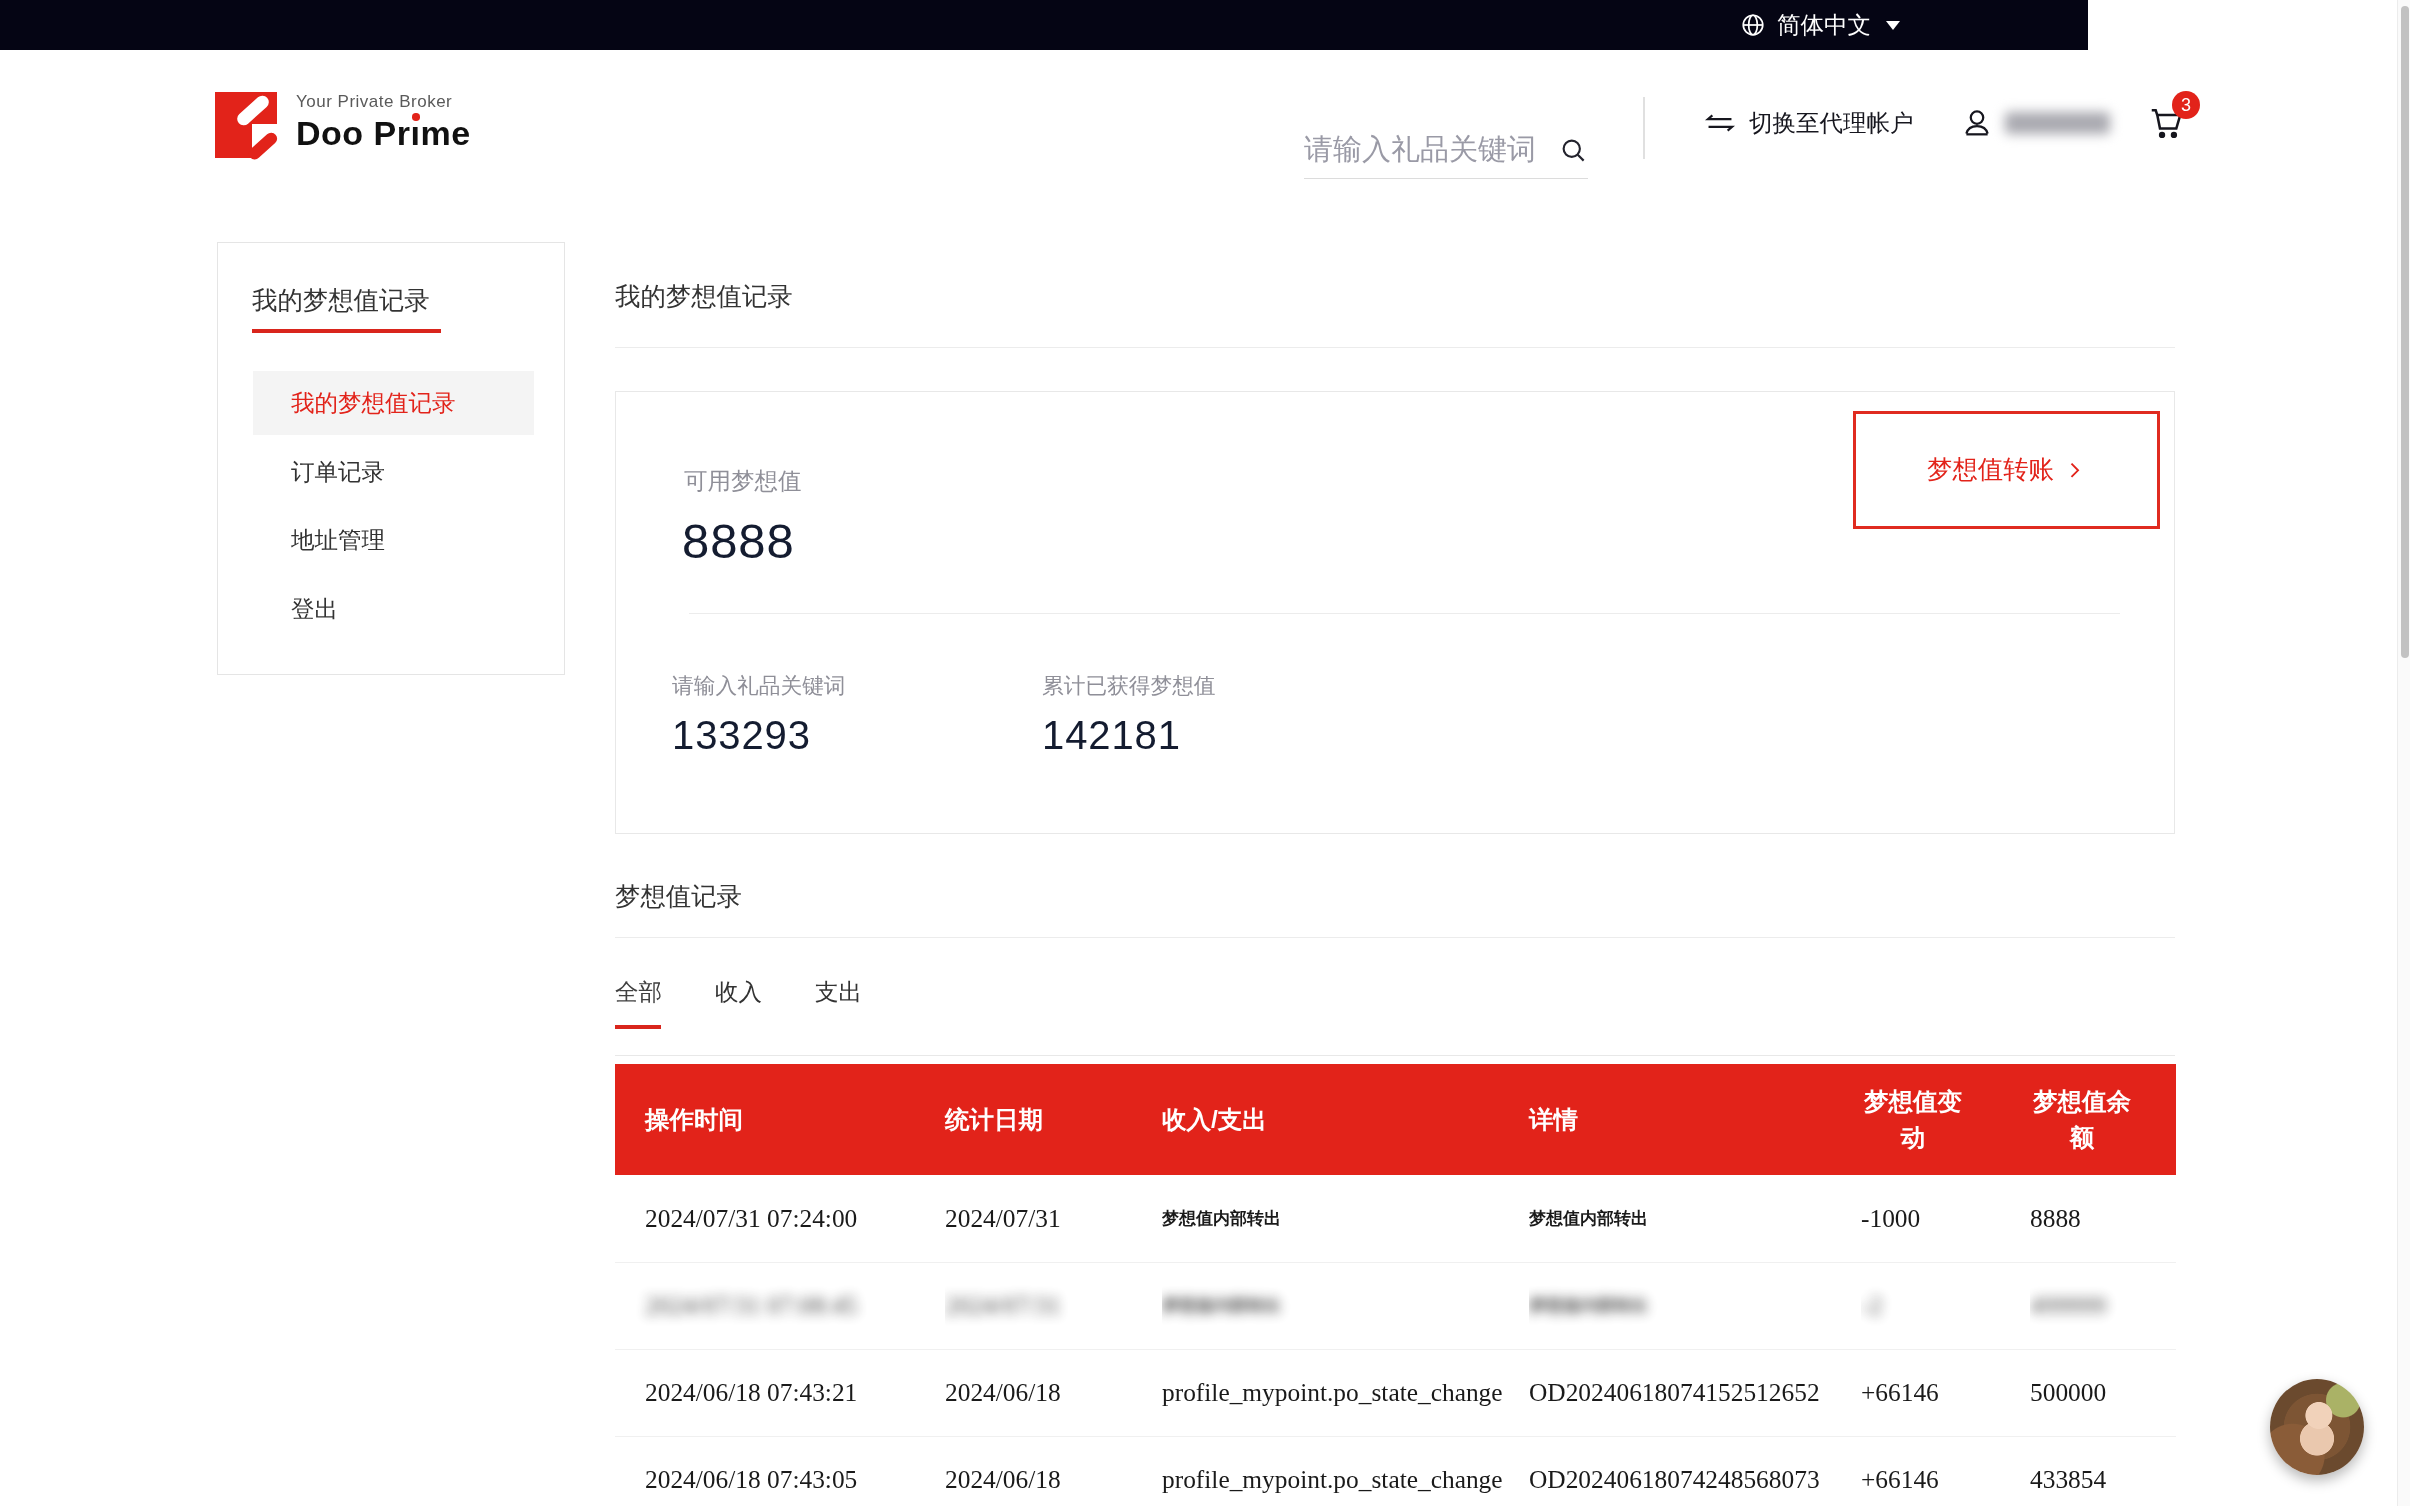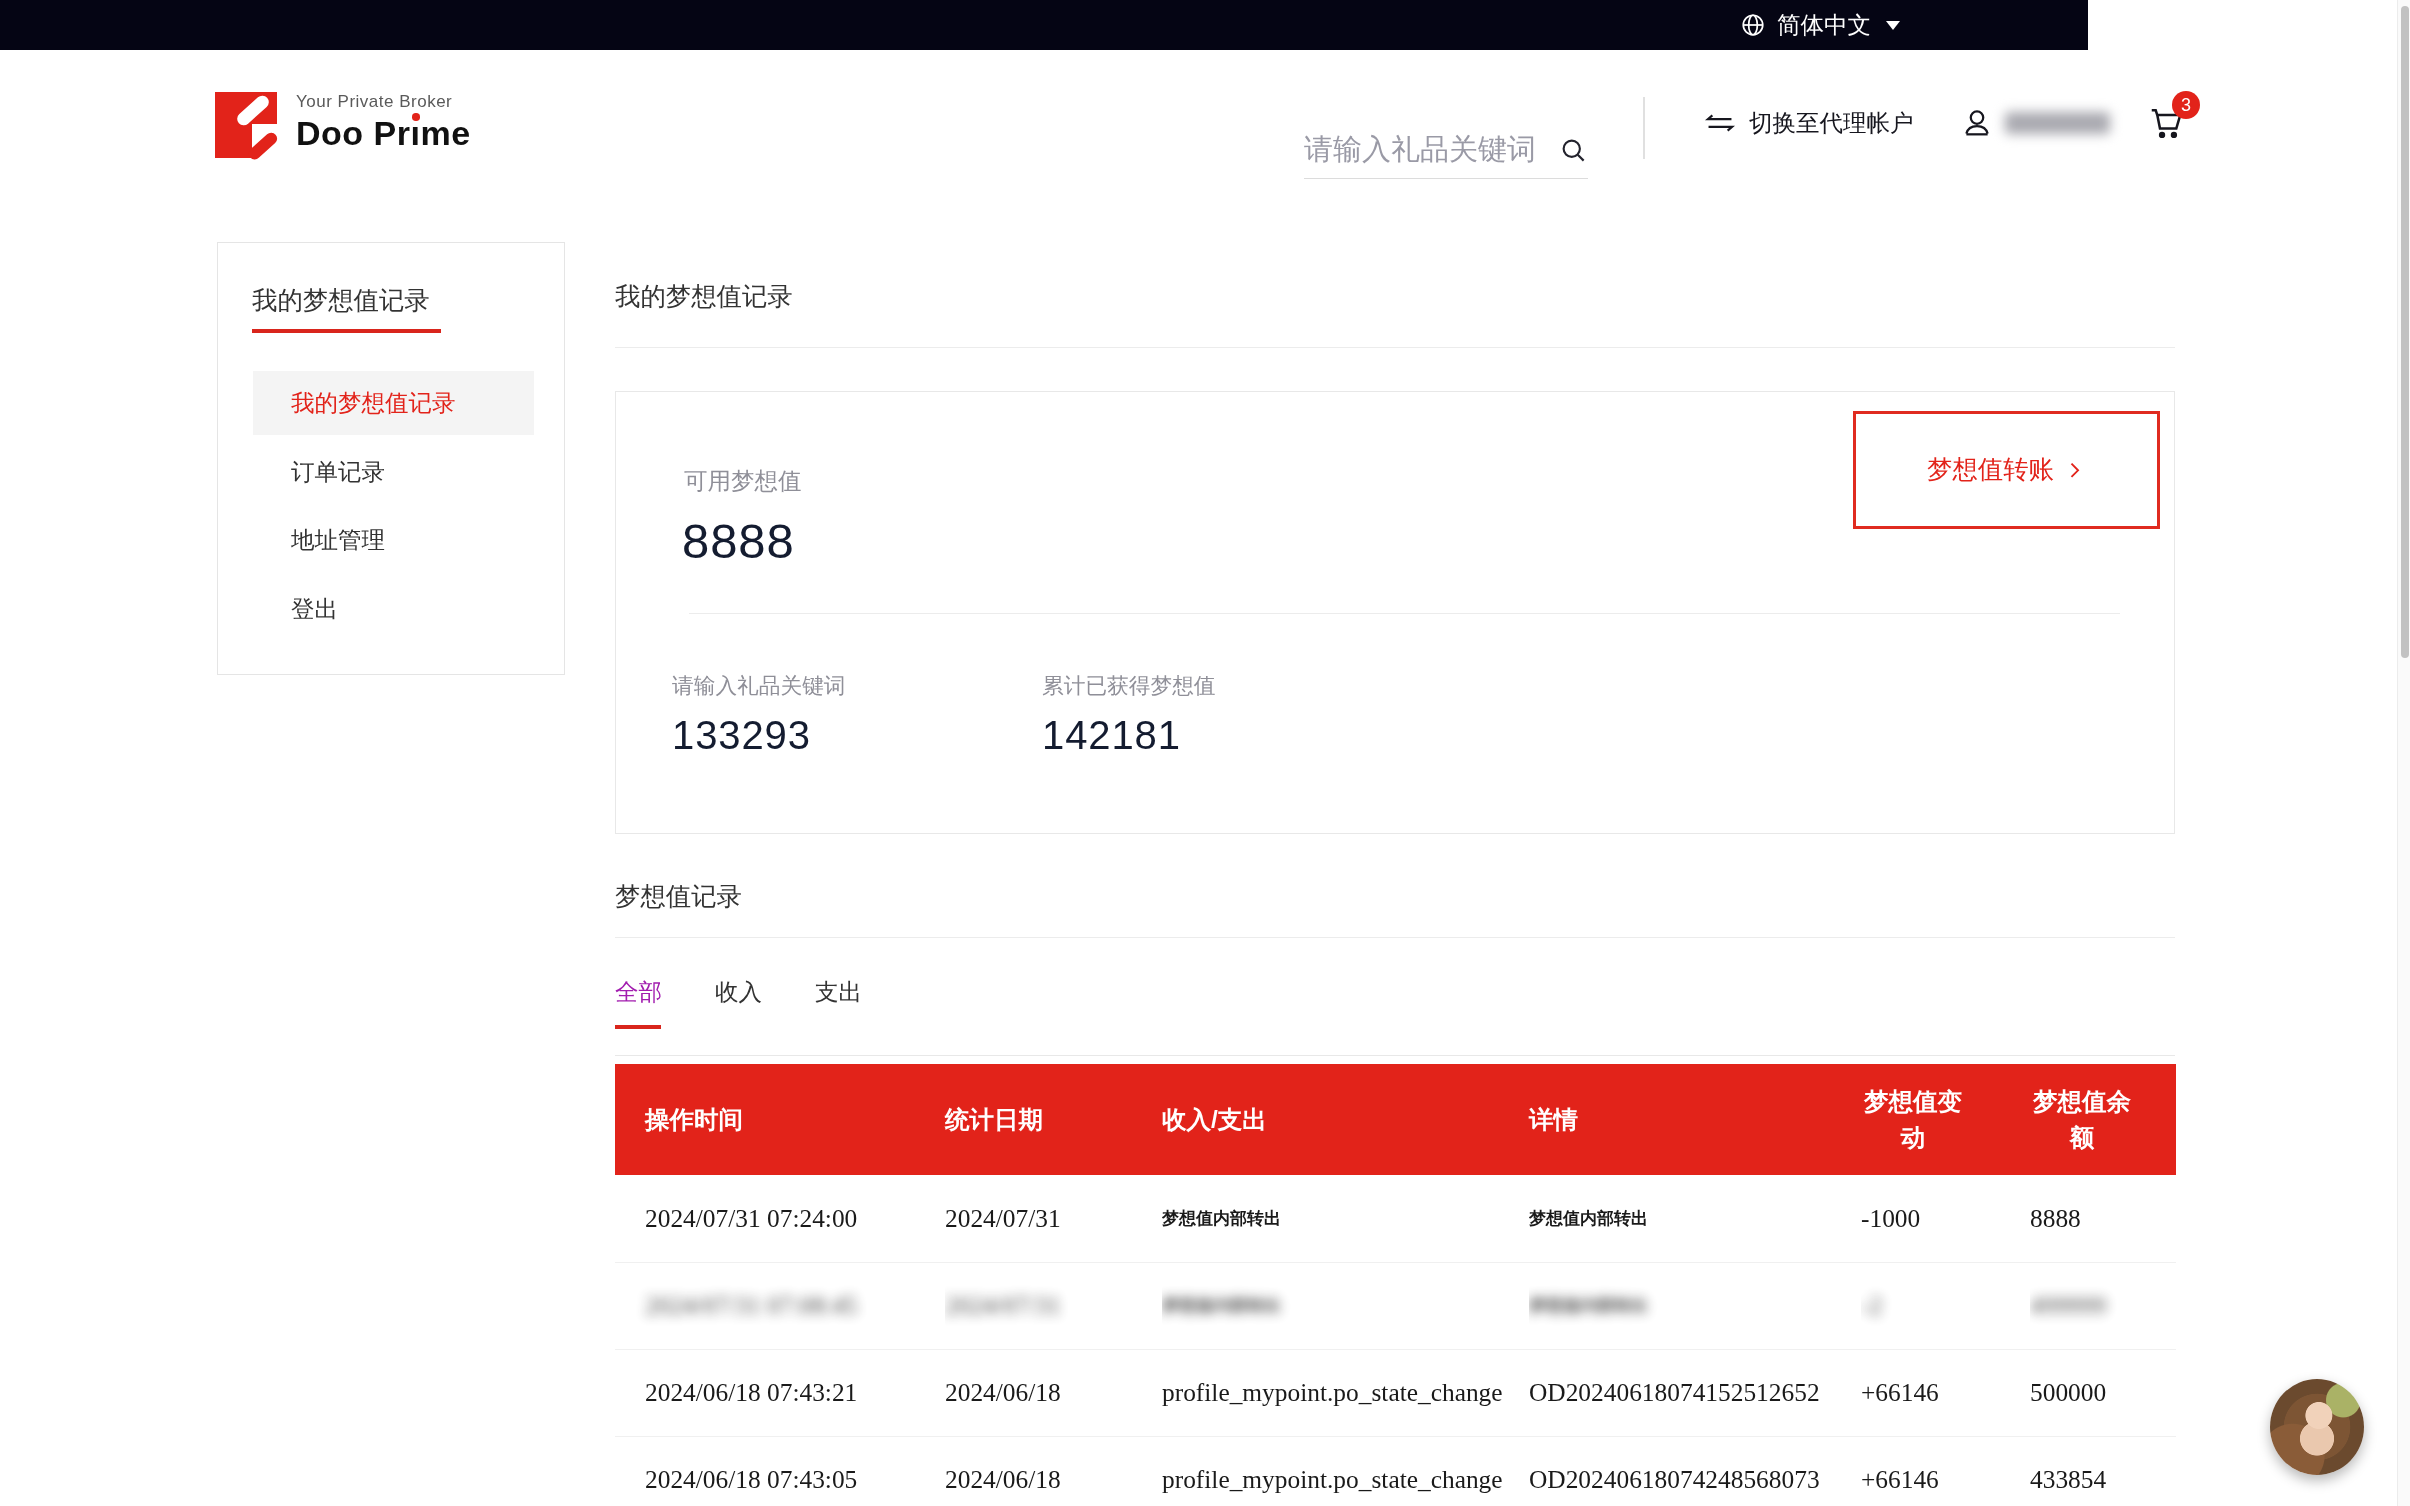--- a/index.html
+++ b/index.html
@@ -71,21 +71,21 @@
   .stat-used { position:absolute; left:56px; top:279px; }
   .stat-earned { position:absolute; left:426px; top:279px; }
   .stat-label { font-size:21.7px; color:#8f8f98; }
   .stat-value { font-size:40px; font-weight:500; color:#141c30; margin-top:13px; letter-spacing:0.9px; }
 
   .records-title { position:absolute; left:0; top:638px; font-size:25.4px; color:#333; }
   .divider-2 { position:absolute; left:0; top:695px; width:1560px; border-top:0.9px solid #ececec; }
 
   .tabs { position:absolute; left:0; top:734px; display:flex; gap:53px; }
   .tab { font-size:23.5px; color:#333; padding-bottom:21px; cursor:pointer; position:relative; }
-  .tab.active { color:#a21caf; }
+  .tab.active { color:#404040; }
   .tab.active::after { content:""; position:absolute; left:0; bottom:0; width:46px; height:3.8px; background:#d9251c; }
   .divider-3 { position:absolute; left:0; top:813px; width:1560px; border-top:0.9px solid #e8e8e8; }
 
   .records-table { position:absolute; left:0; top:822px; width:1560px; border-collapse:collapse; table-layout:fixed; }
   .records-table col.c1 { width:330px; } .records-table col.c2 { width:217px; }
   .records-table col.c3 { width:367px; } .records-table col.c4 { width:332px; }
   .records-table col.c5 { width:169px; } .records-table col.c6 { width:146px; }
   .records-table th {
     background:#e2231a; color:#fff; font-size:24.5px; font-weight:bold; text-align:left;
     height:111px; vertical-align:middle; line-height:1.45;

